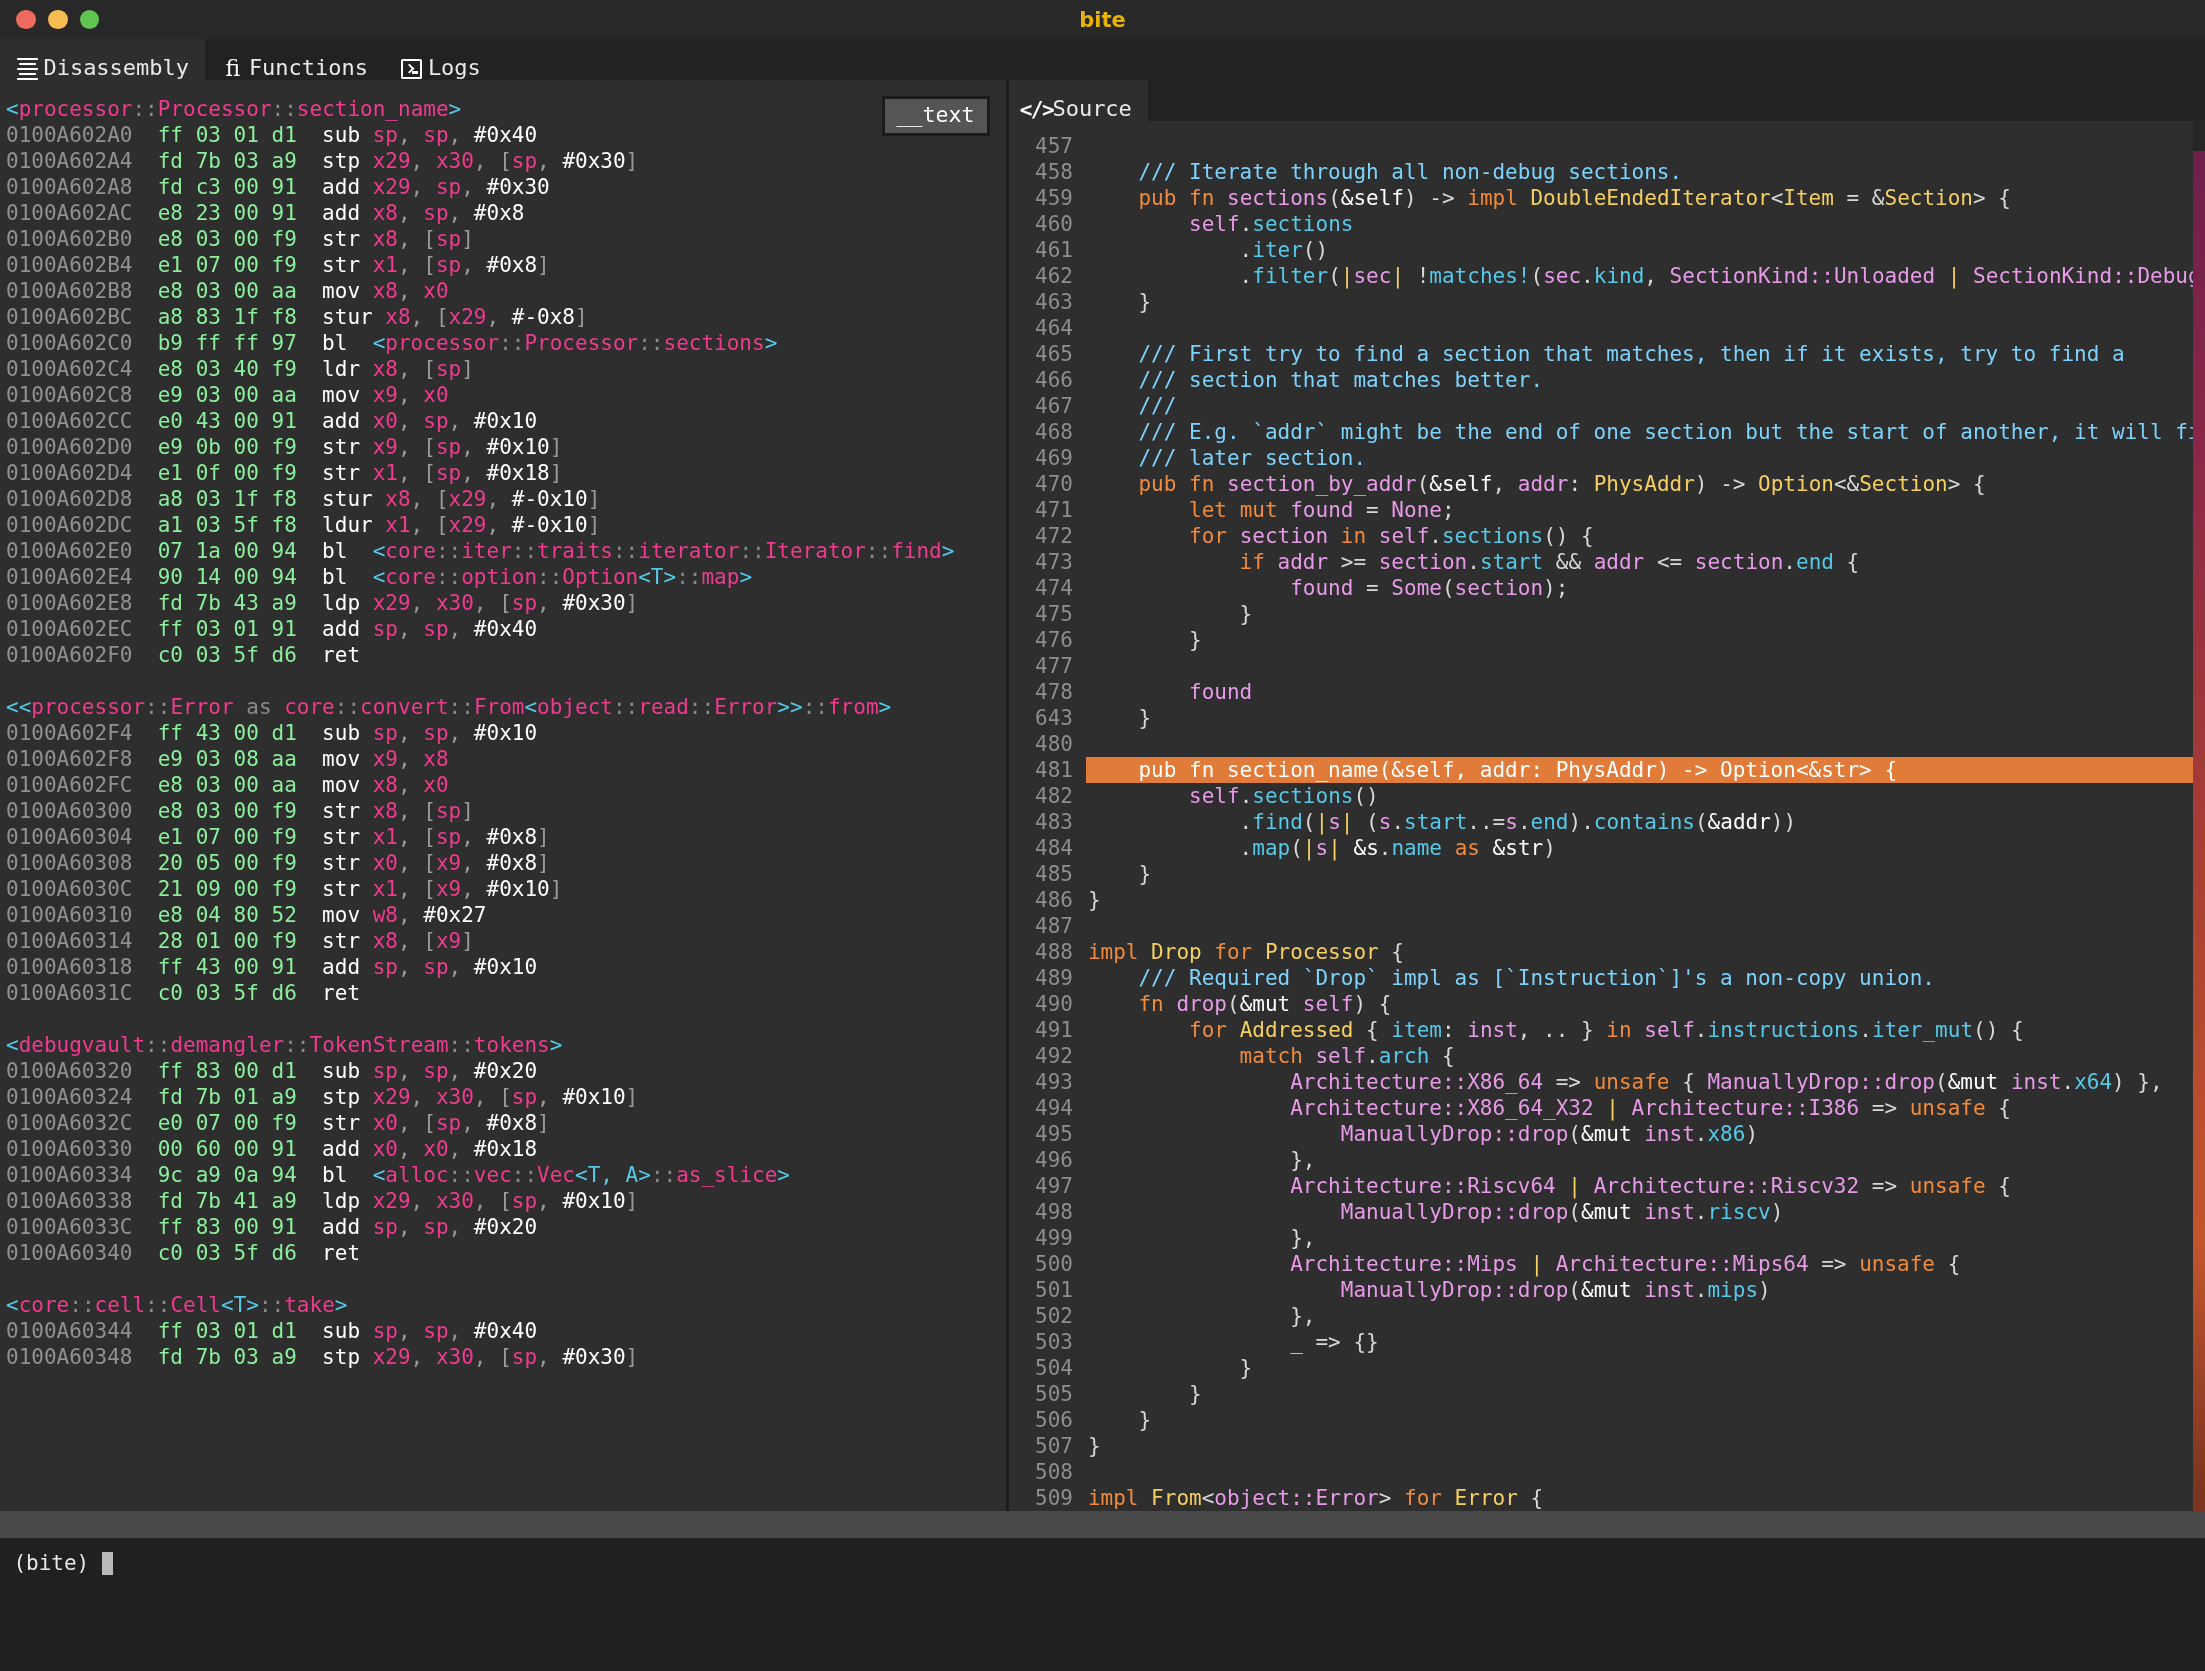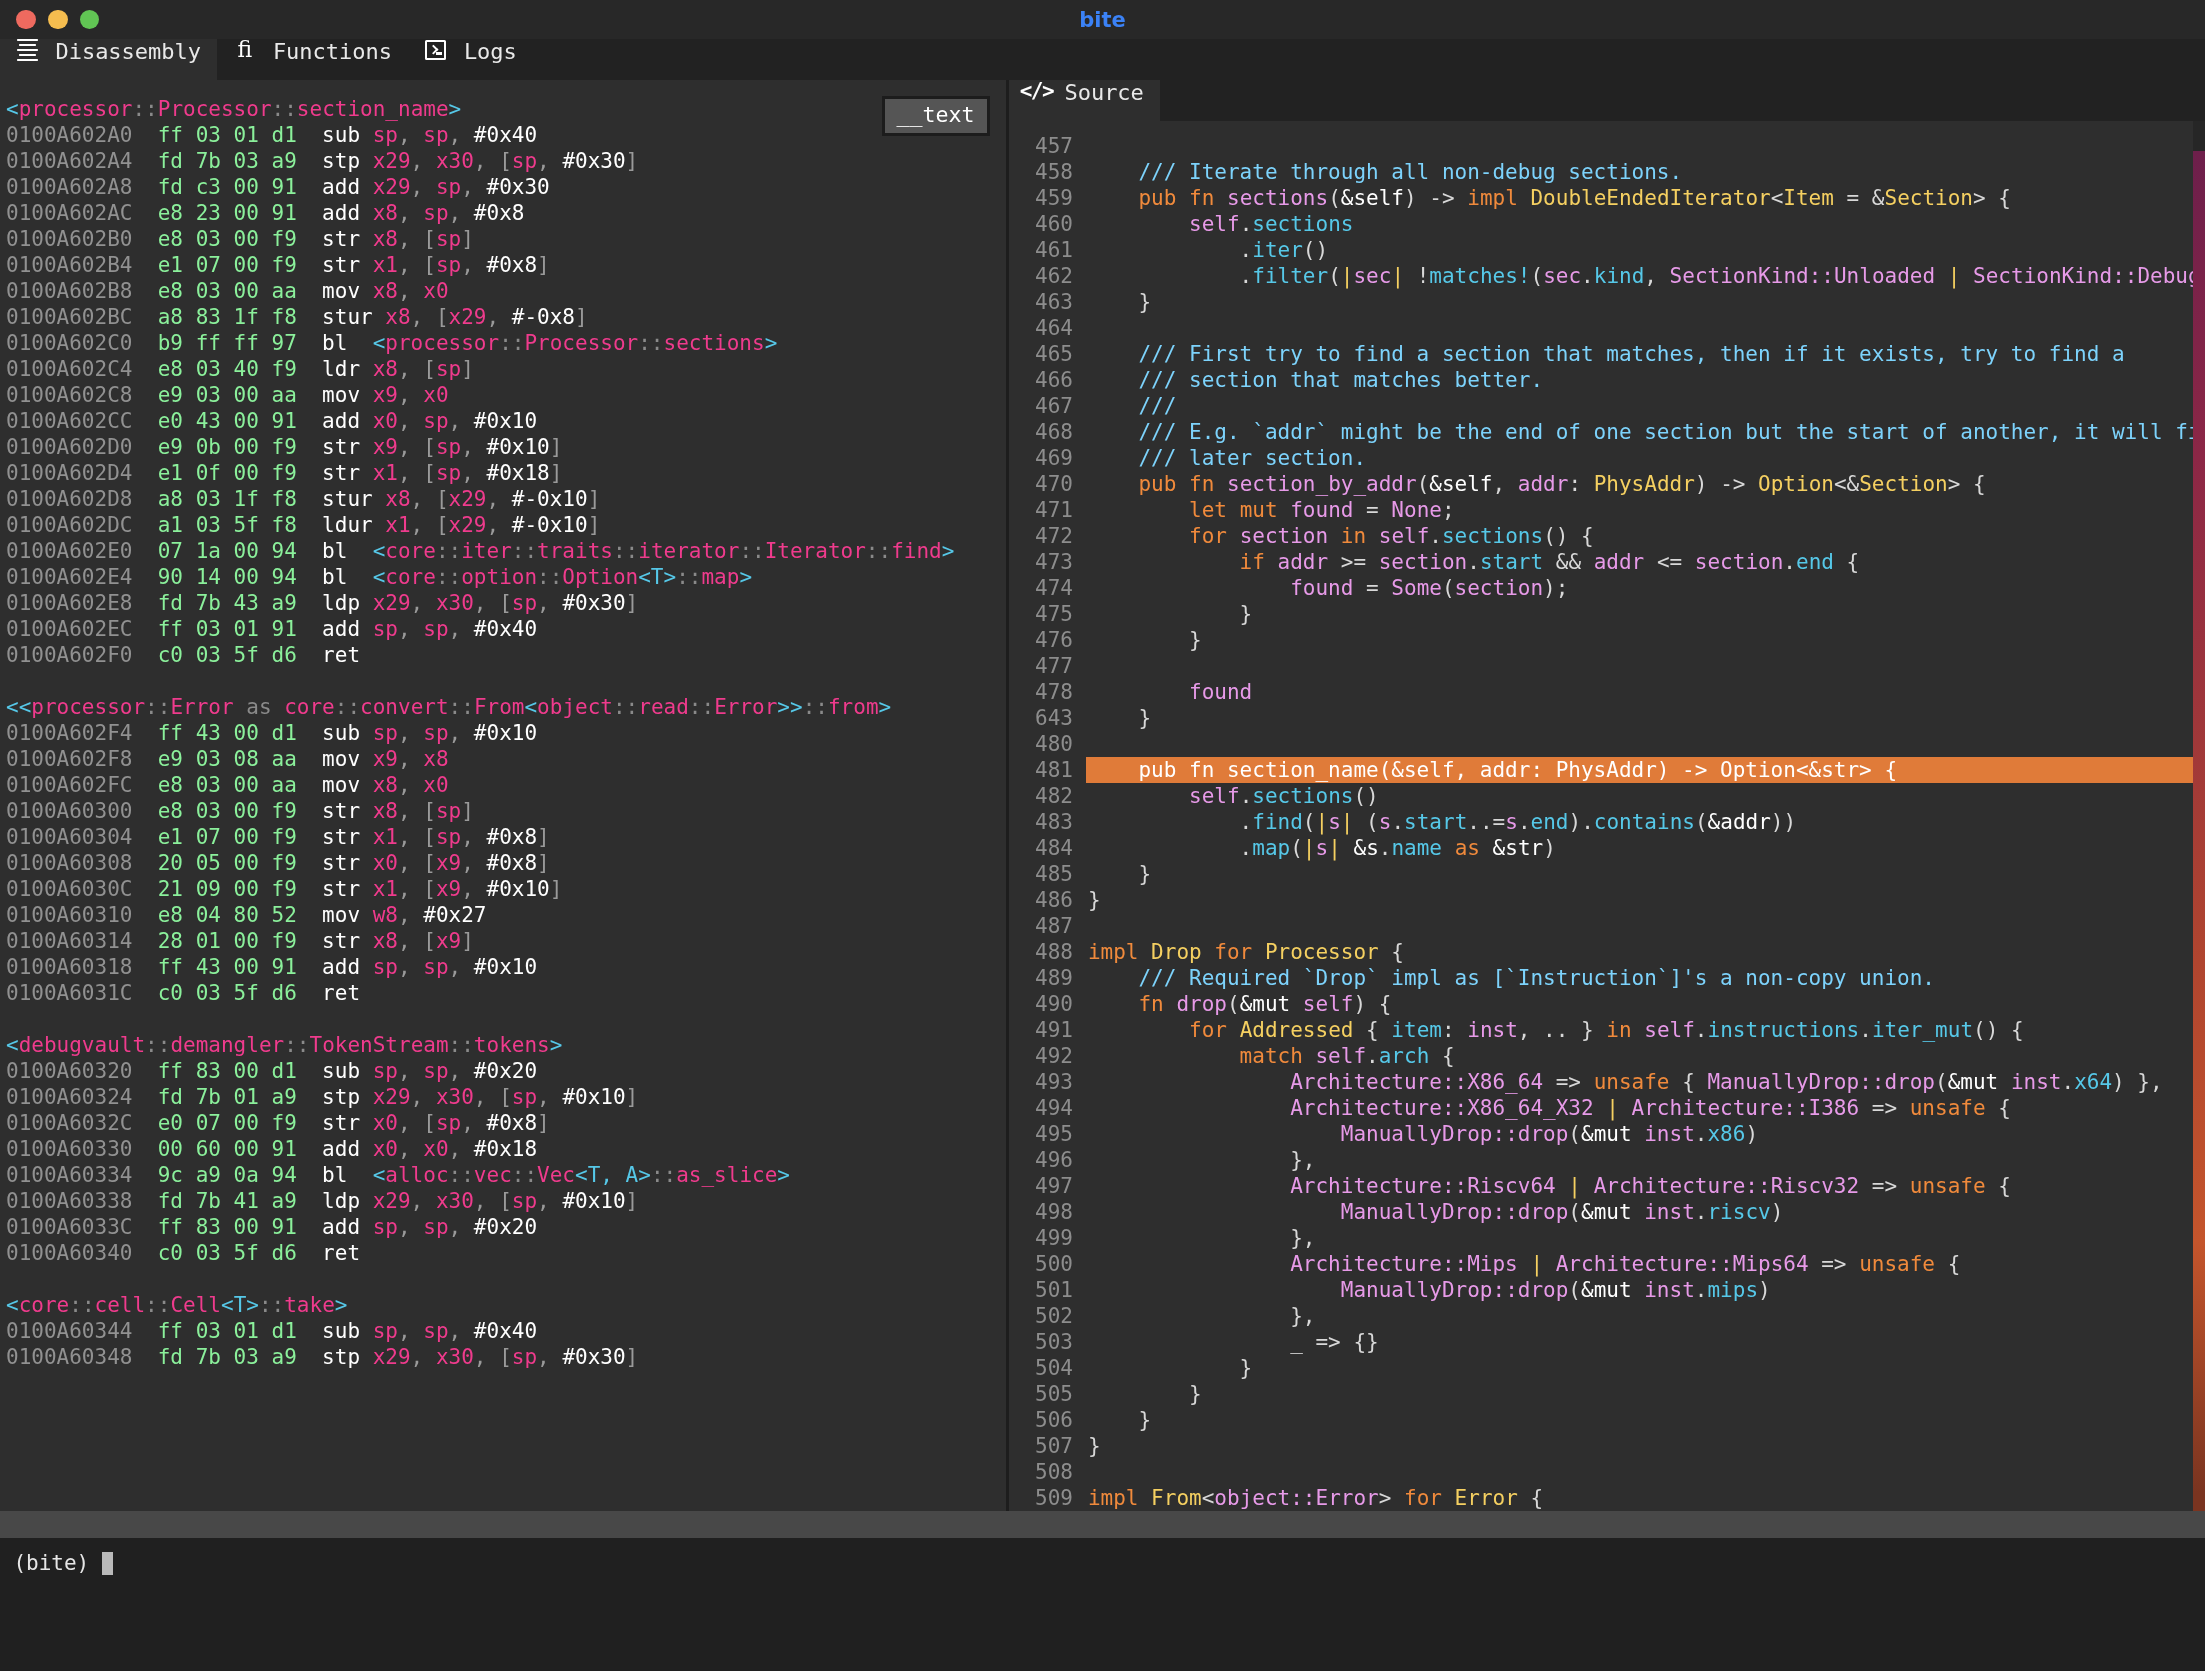--- a/index.html
+++ b/index.html
@@ -16,29 +16,29 @@
     height:39px;min-height:39px;background:#282828;
     display:flex;align-items:center;position:relative;
   }
   .lights{display:flex;gap:12.6px;padding-left:16.4px;align-items:center;}
   .light{width:19.3px;height:19.3px;border-radius:50%;}
   .l-red{background:#ee6a5f;}
   .l-yellow{background:#f5bd4f;}
   .l-green{background:#61c554;}
   .win-title{
     position:absolute;left:0;right:0;text-align:center;
-    color:#3b82f6;font-size:21px;font-weight:700;
+    color:#eab308;font-size:21px;font-weight:700;
     font-family:"DejaVu Sans","Liberation Sans",sans-serif;
     letter-spacing:0px;pointer-events:none;
   }
 
   
   .tabrow{height:41px;min-height:41px;background:#222222;display:flex;align-items:stretch;}
   .tab{
-    display:flex;align-items:flex-start;gap:17px;padding:0 16.4px;
+    display:flex;align-items:flex-end;gap:5px;padding:0 16.4px;
     color:#e9e9e9;font-size:22px;font-family:"DejaVu Sans Mono","Liberation Mono",monospace;
     cursor:default;
   }
   .tab.active{background:#2e2e2e;}
   .tab .ico{display:flex;align-items:center;justify-content:center;width:22px;height:22px;flex:none;}
 
   
   .ico-list{flex-direction:column;gap:3px;}
   .ico-list i{display:block;height:3px;background:#ffffff;border-radius:0.7px;}
   .ico-list i:nth-child(1){width:21px;}

